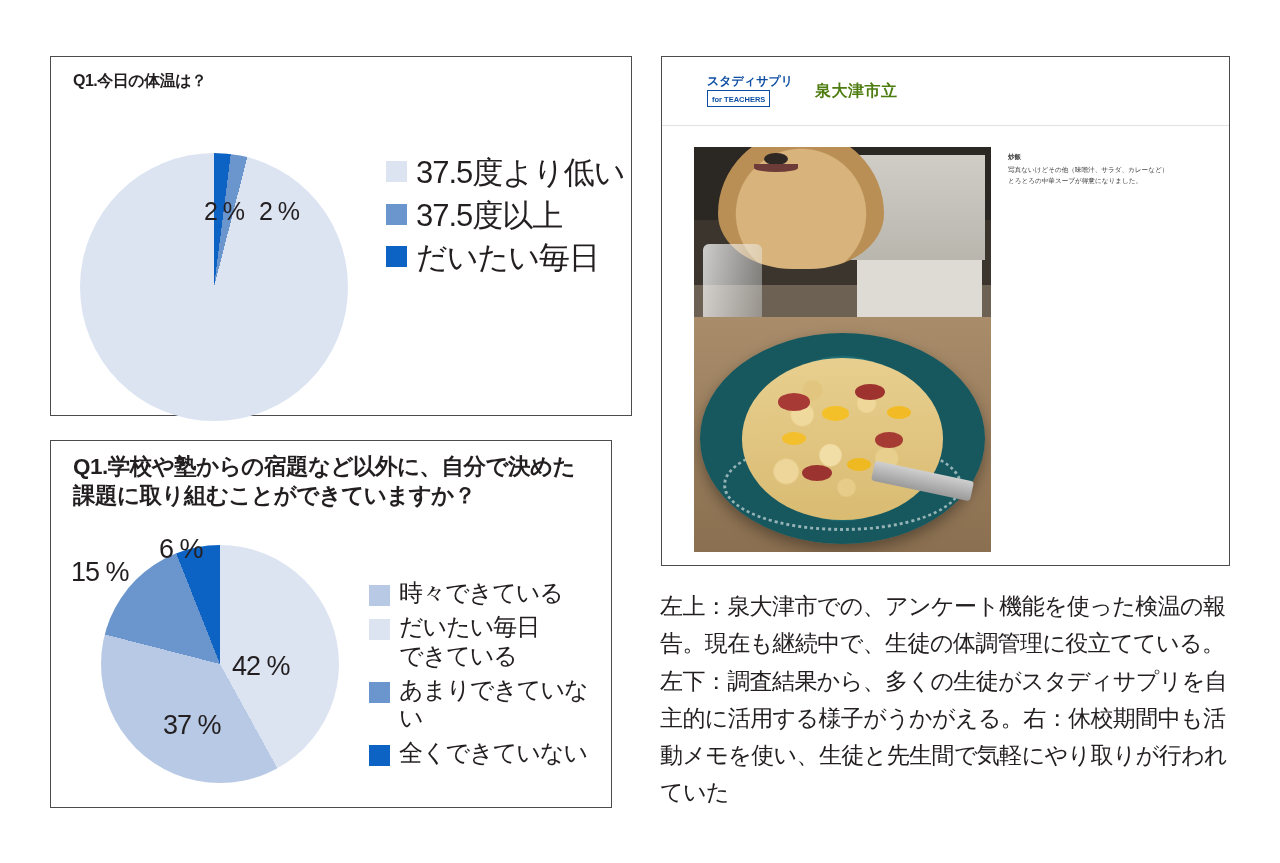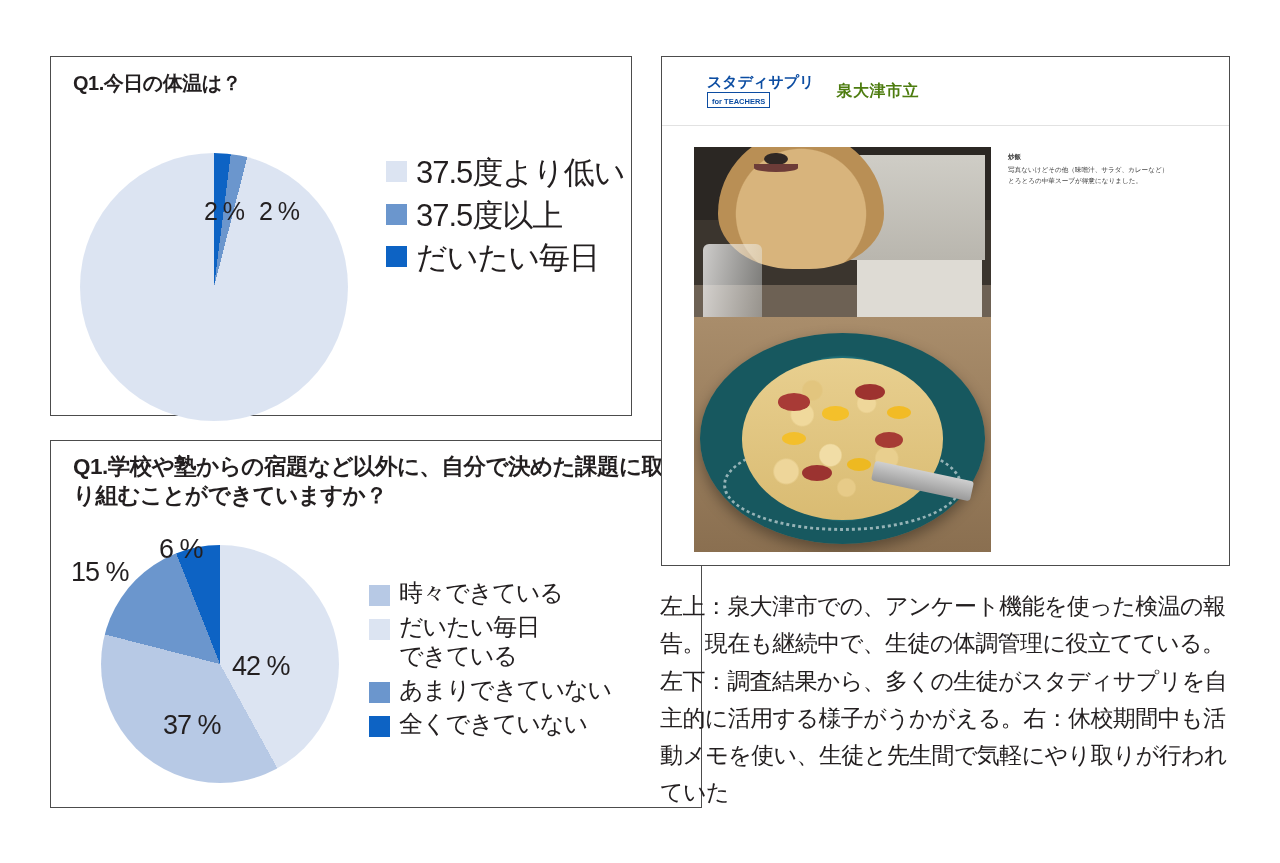--- a/index.html
+++ b/index.html
@@ -22,27 +22,27 @@
 
   .panel {
     position: absolute;
     border: 1px solid #4c4c4c;
     background: #fff;
   }
 
   
   #panel-q1 { left: 50px; top: 56px; width: 582px; height: 360px; }
   
-  #panel-q2 { left: 50px; top: 440px; width: 652px; height: 368px; }
+  #panel-q2 { left: 50px; top: 440px; width: 562px; height: 368px; }
   
   #panel-shot { left: 661px; top: 56px; width: 569px; height: 510px; }
 
   .chart-title {
     font-weight: bold;
-    font-size: 20px;
+    font-size: 16px;
     line-height: 1.28;
     letter-spacing: -0.5px;
     padding: 14px 16px 0 22px;
     margin: 0;
   }
   #panel-q2 .chart-title { font-size: 22.5px; padding-top: 12px; }
 
   .chart-body {
     position: relative;
     width: 100%;
@@ -109,21 +109,21 @@
     align-items: center;
     padding-left: 45px;
   }
   .brand {
     display: flex;
     flex-direction: column;
     align-items: flex-start;
     margin-right: 22px;
   }
   .brand-top {
-    font-size: 15px;
+    font-size: 12px;
     font-weight: bold;
     color: #0c4da2;
     letter-spacing: 0px;
     line-height: 1.1;
   }
   .brand-bottom {
     margin-top: 2px;
     font-size: 7.5px;
     font-weight: bold;
     color: #0c4da2;

